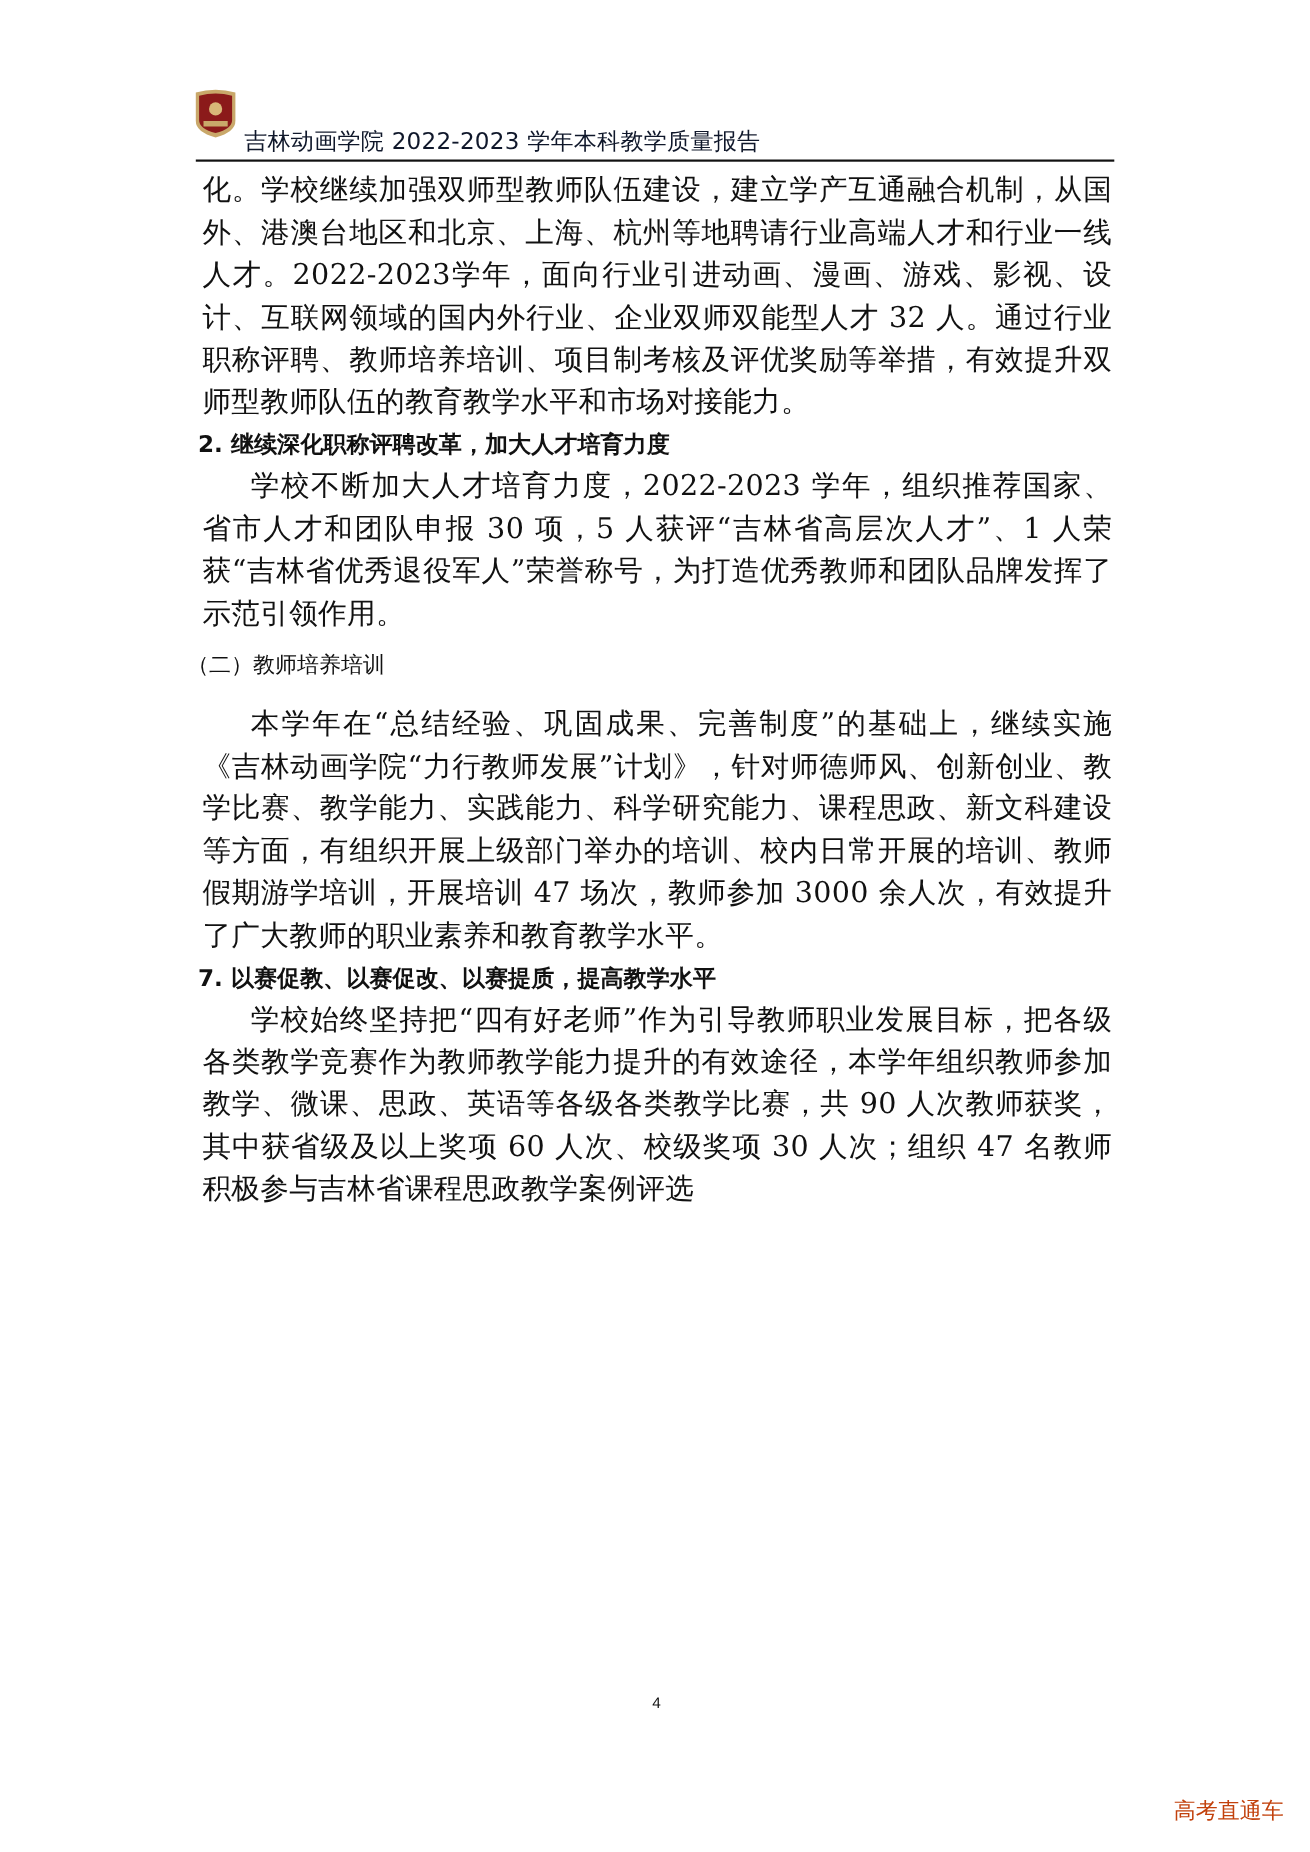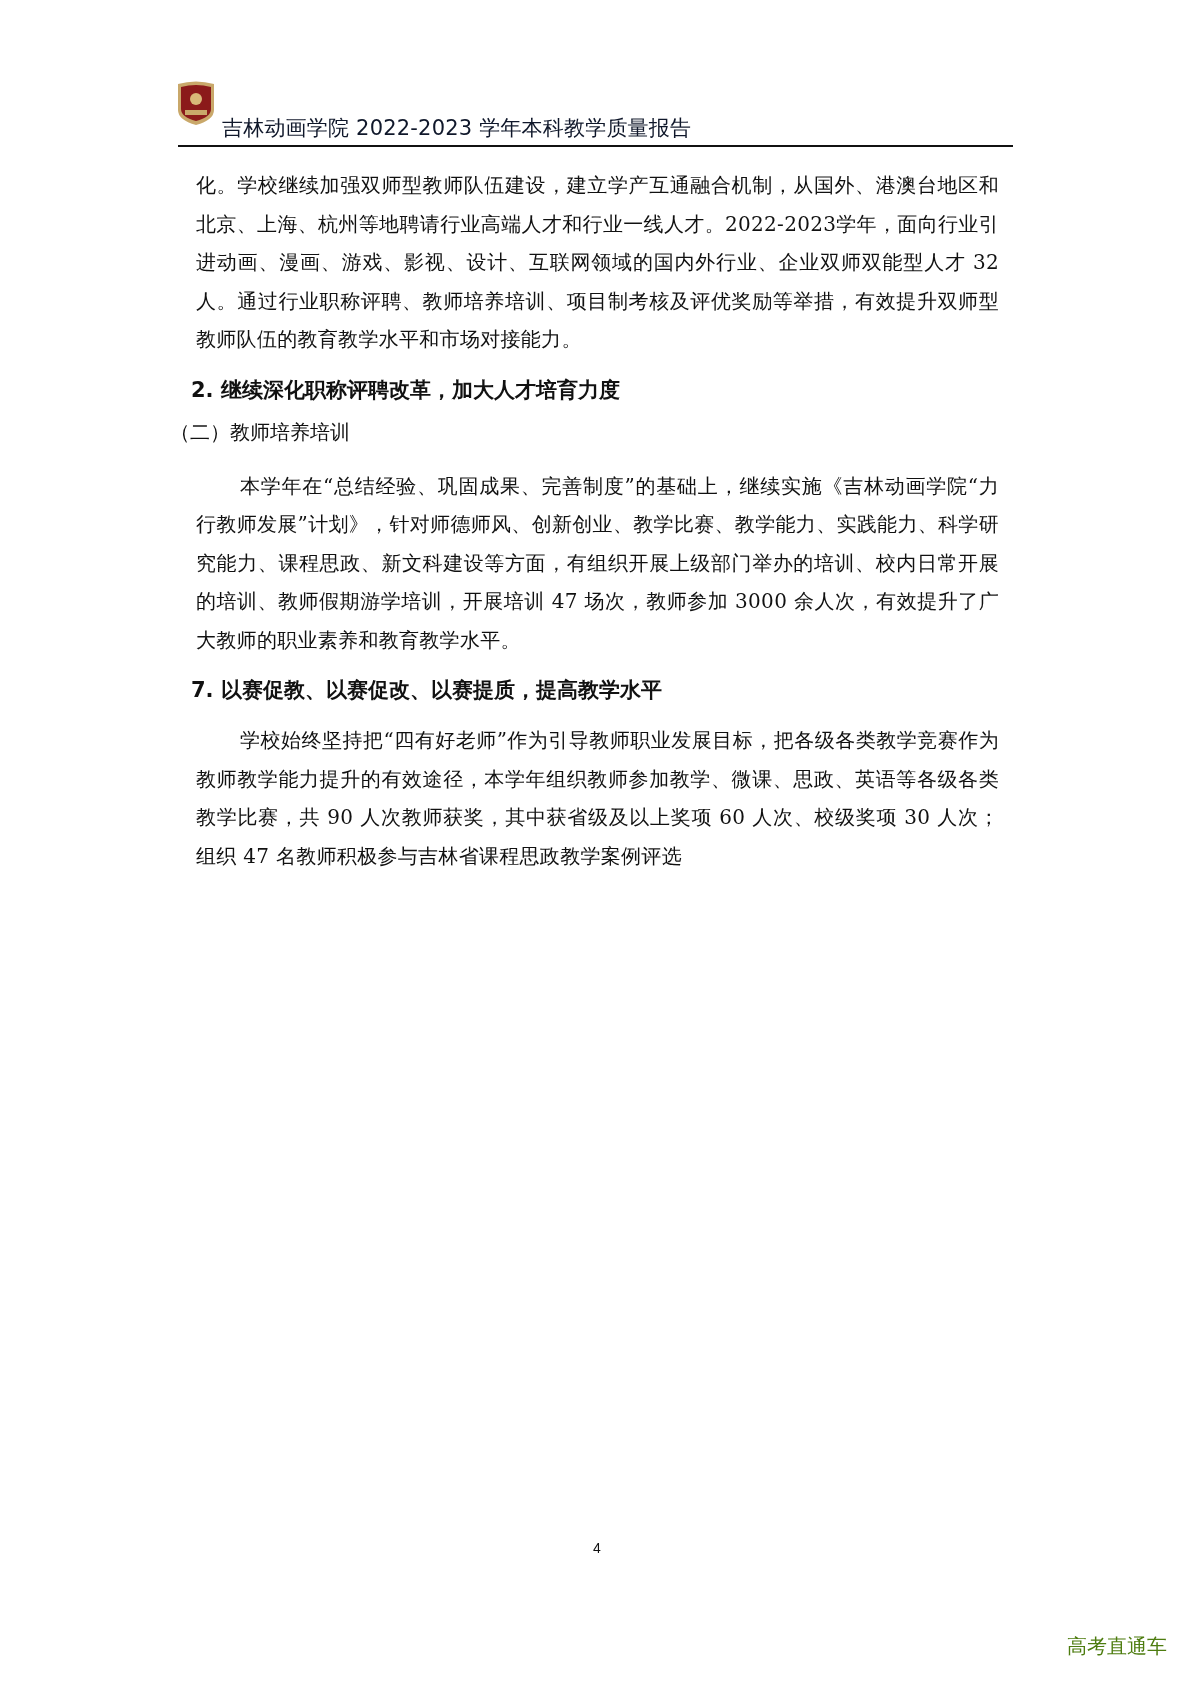--- a/index.html
+++ b/index.html
@@ -3,46 +3,47 @@
   <meta charset="utf-8">
   <style>
     html, body { margin: 0; padding: 0; background: #ffffff; }
     body { width: 1191px; height: 1684px; position: relative; overflow: hidden;
            font-family: "DejaVu Serif", "Liberation Serif", serif; color: #111; }
     .logo { position: absolute; left: 176px; top: 80px; width: 40px; height: 46px; }
     .header-title { position: absolute; left: 222px; top: 114px; font-size: 21px;
                     font-family: "DejaVu Sans", "Liberation Sans", sans-serif; color: #0f172a; letter-spacing: 0.2px; }
     .header-rule { position: absolute; left: 178px; top: 145px; width: 835px; height: 2px; background: #111; }
     .content { position: absolute; left: 180px; top: 150px; width: 835px; }
-    .p { font-size: 20px; line-height: 38.5px; margin: 16px; text-align: justify; letter-spacing: 0.3px; }
+    .p { font-size: 26px; line-height: 38.5px; margin: 4px; text-align: justify; letter-spacing: 0.3px; }
     .indent { text-indent: 44px; }
     .h3 { font-family: "DejaVu Sans", "Liberation Sans", sans-serif; font-weight: bold;
-          font-size: 21px; line-height: 30px; margin: 2px 0 4px 11px; }
+          font-size: 21px; line-height: 30px; margin: 2px 0 4px 0; }
     .h2 { font-family: "DejaVu Sans", "Liberation Sans", sans-serif; font-size: 20px;
           line-height: 34px; margin: 10px 0 18px -10px; }
     .page-num { position: absolute; left: 593px; top: 1540px; font-size: 14px;
                 font-family: "Liberation Sans", sans-serif; }
-    .watermark { position: absolute; right: 24px; top: 1633px; font-size: 20px; color: #4d7c0f;
+    .watermark { position: absolute; right: 24px; top: 1633px; font-size: 20px; color: #c2410c;
                  font-family: "DejaVu Sans", "Liberation Sans", sans-serif; }
   </style>
 </head>
 <body>
 
 <svg class="logo" viewBox="0 0 40 46">
   <path d="M2 4 Q20 -1 38 4 L38 30 Q38 40 20 45 Q2 40 2 30 Z" fill="#c9a86a"></path>
   <path d="M5 7 Q20 3 35 7 L35 29 Q35 37 20 41 Q5 37 5 29 Z" fill="#8b1a1a"></path>
   <circle cx="20" cy="19" r="6" fill="#d8b878"></circle>
   <rect x="9" y="30" width="22" height="5" fill="#c9a86a"></rect>
 </svg>
 <div class="header-title">吉林动画学院 2022-2023 学年本科教学质量报告</div>
 <div class="header-rule"></div>
 
 <div class="content">
   <p class="p">化。学校继续加强双师型教师队伍建设，建立学产互通融合机制，从国外、港澳台地区和北京、上海、杭州等地聘请行业高端人才和行业一线人才。2022-2023学年，面向行业引进动画、漫画、游戏、影视、设计、互联网领域的国内外行业、企业双师双能型人才 32 人。通过行业职称评聘、教师培养培训、项目制考核及评优奖励等举措，有效提升双师型教师队伍的教育教学水平和市场对接能力。</p>
   <div class="h3">2. 继续深化职称评聘改革，加大人才培育力度</div>
+  <p class="p indent">学校不断加大人才培育力度，2022-2023 学年，组织推荐国家、省市人才和团队申报 30 项，5 人获评“吉林省高层次人才”、1 人荣获“吉林省优秀退役军人”荣誉称号，为打造优秀教师和团队品牌发挥了示范引领作用。</p>
   <div class="h2">（二）教师培养培训</div>
   <p class="p indent">本学年在“总结经验、巩固成果、完善制度”的基础上，继续实施《吉林动画学院“力行教师发展”计划》，针对师德师风、创新创业、教学比赛、教学能力、实践能力、科学研究能力、课程思政、新文科建设等方面，有组织开展上级部门举办的培训、校内日常开展的培训、教师假期游学培训，开展培训 47 场次，教师参加 3000 余人次，有效提升了广大教师的职业素养和教育教学水平。</p>
   <div class="h3">7. 以赛促教、以赛促改、以赛提质，提高教学水平</div>
   <p class="p indent">学校始终坚持把“四有好老师”作为引导教师职业发展目标，把各级各类教学竞赛作为教师教学能力提升的有效途径，本学年组织教师参加教学、微课、思政、英语等各级各类教学比赛，共 90 人次教师获奖，其中获省级及以上奖项 60 人次、校级奖项 30 人次；组织 47 名教师积极参与吉林省课程思政教学案例评选</p>
 </div>
 
 <div class="page-num">4</div>
 <div class="watermark">高考直通车</div>
 
 </body></html>

